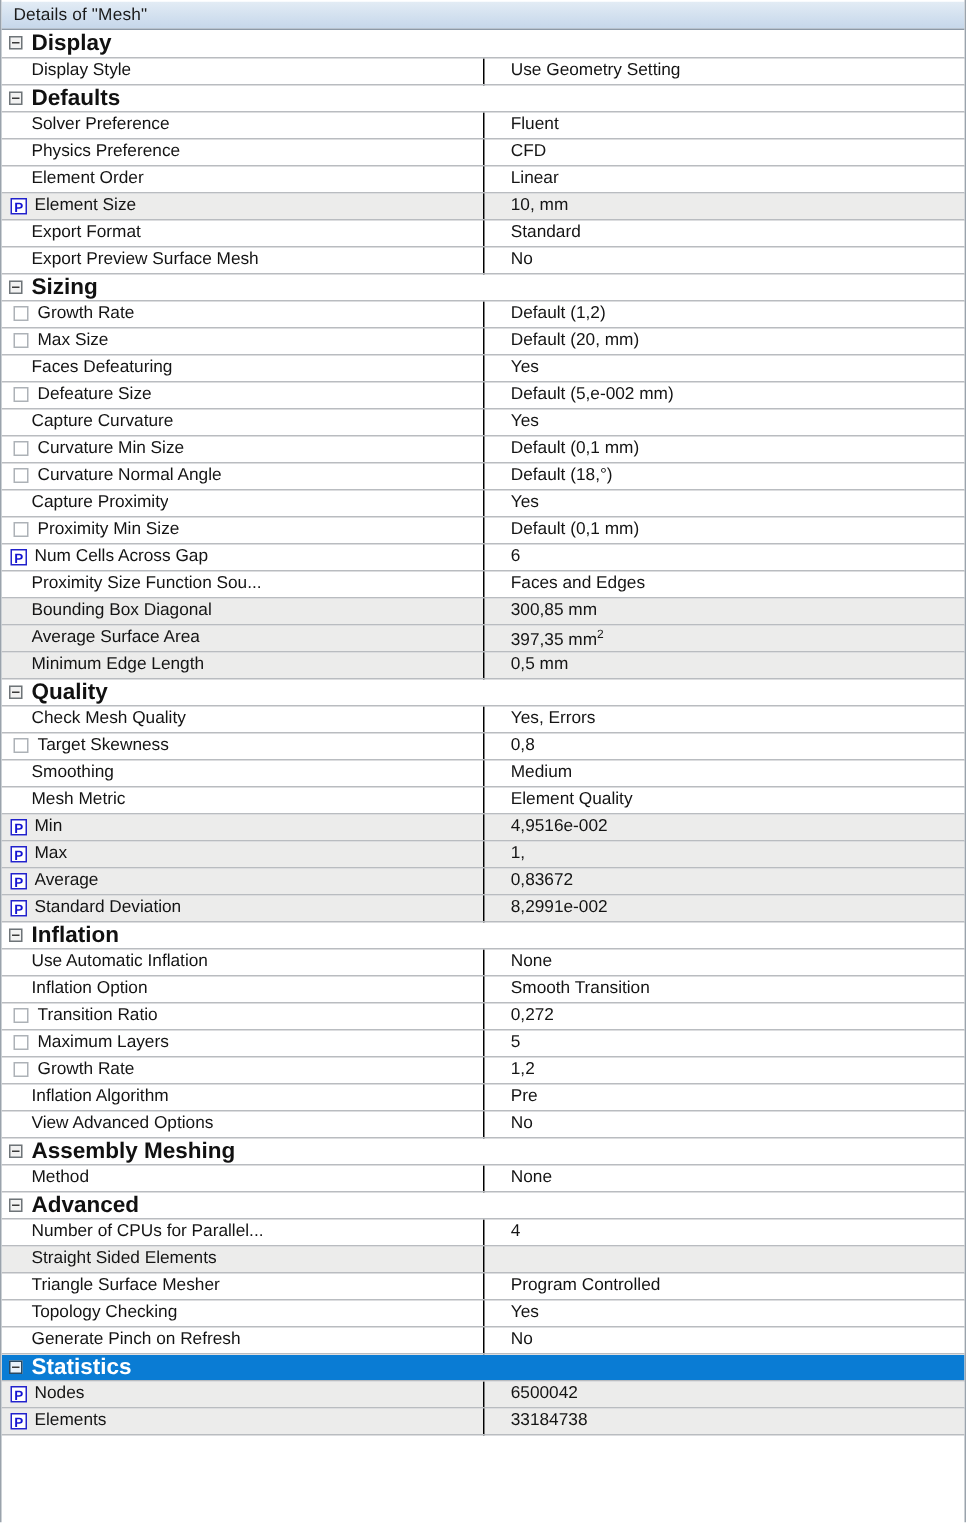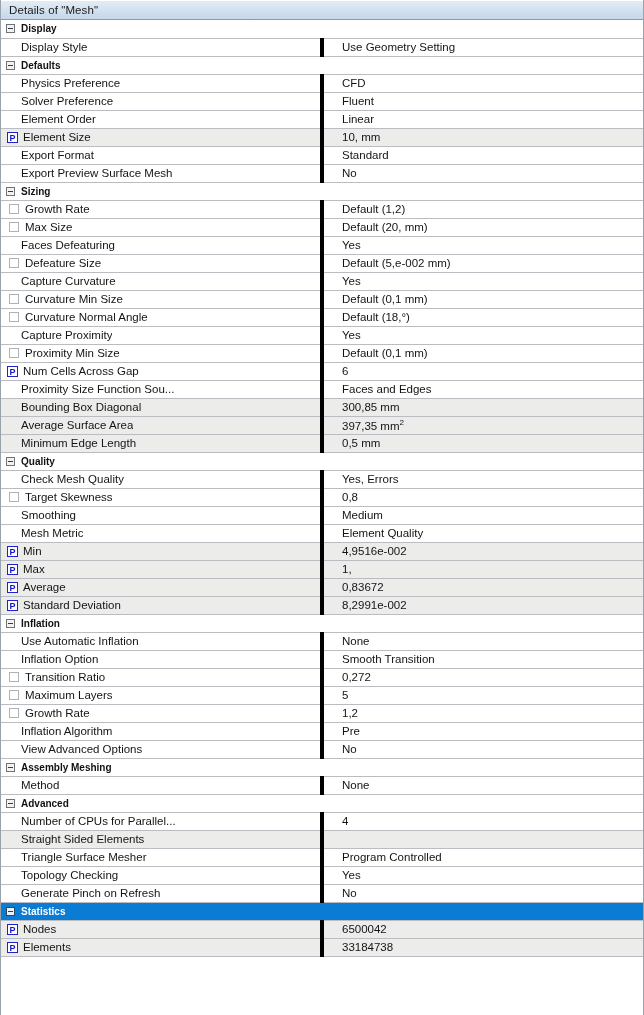--- a/index.html
+++ b/index.html
@@ -84,40 +84,40 @@
   .twisty::before {
     content: "";
     position: absolute;
     left: 1px;
     right: 1px;
     top: 3px;
     height: 1px;
     background: #3a3a3a;
   }
   .sec-label {
-    font-size: 10px;
+    font-size: 15px;
     font-weight: bold;
     color: #111111;
   }
 
   
   tr.selected .sec-cell {
     background: #0a7cd4;
   }
   tr.selected .sec-label { color: #ffffff; }
   tr.selected .twisty {
     background: #e9f2fa;
     border-color: #2a4a63;
   }
 
   
   .name-cell {
     width: 171px;
     background: #ffffff;
-    border-right: 4px solid #000000;
+    border-right: 1px solid #000000;
     padding-left: 0;
   }
   .val-cell {
     background: #ffffff;
     padding-left: 18px;
   }
   tr.readonly .name-cell,
   tr.readonly .val-cell {
     background: #ececeb;
   }
@@ -198,32 +198,32 @@
           <td class="sec-cell" colspan="2">
             <div class="sec-inner">
               <span class="twisty"></span>
               <span class="sec-label">Defaults</span>
             </div>
           </td>
         </tr>
         <tr>
           <td class="name-cell">
             <div class="name-inner">
+              <span class="name-text">Solver Preference</span>
+            </div>
+          </td>
+          <td class="val-cell"><span>Fluent</span></td>
+        </tr>
+        <tr>
+          <td class="name-cell">
+            <div class="name-inner">
               <span class="name-text">Physics Preference</span>
             </div>
           </td>
           <td class="val-cell"><span>CFD</span></td>
-        </tr>
-        <tr>
-          <td class="name-cell">
-            <div class="name-inner">
-              <span class="name-text">Solver Preference</span>
-            </div>
-          </td>
-          <td class="val-cell"><span>Fluent</span></td>
         </tr>
         <tr>
           <td class="name-cell">
             <div class="name-inner">
               <span class="name-text">Element Order</span>
             </div>
           </td>
           <td class="val-cell"><span>Linear</span></td>
         </tr>
         <tr class="readonly">

